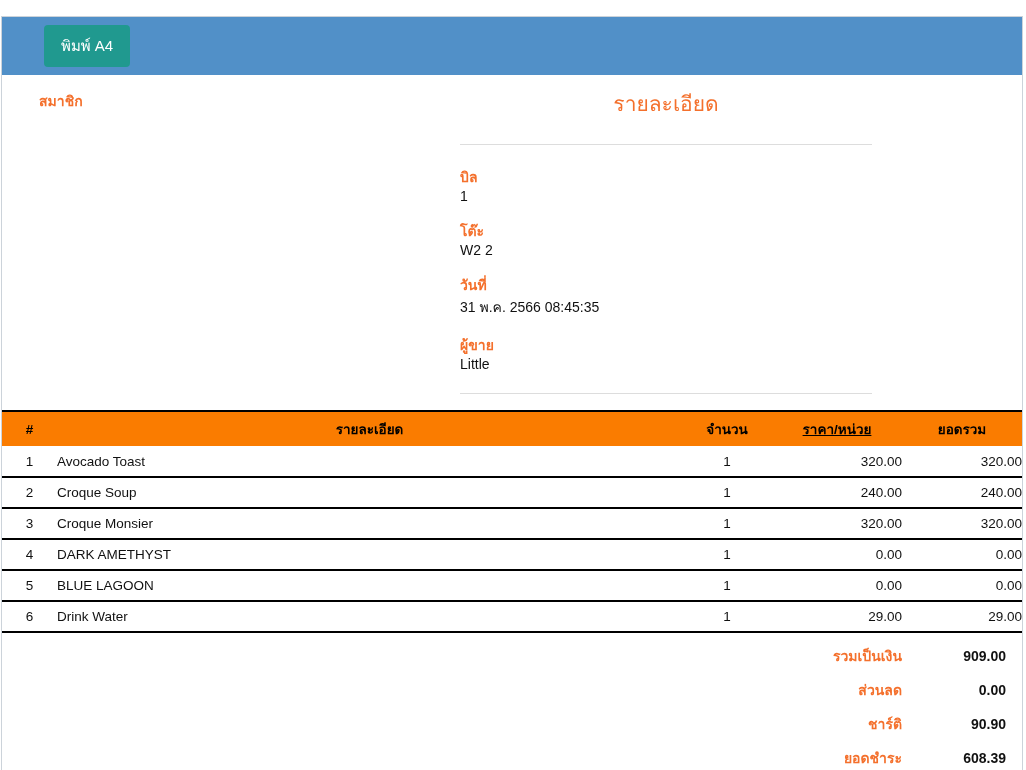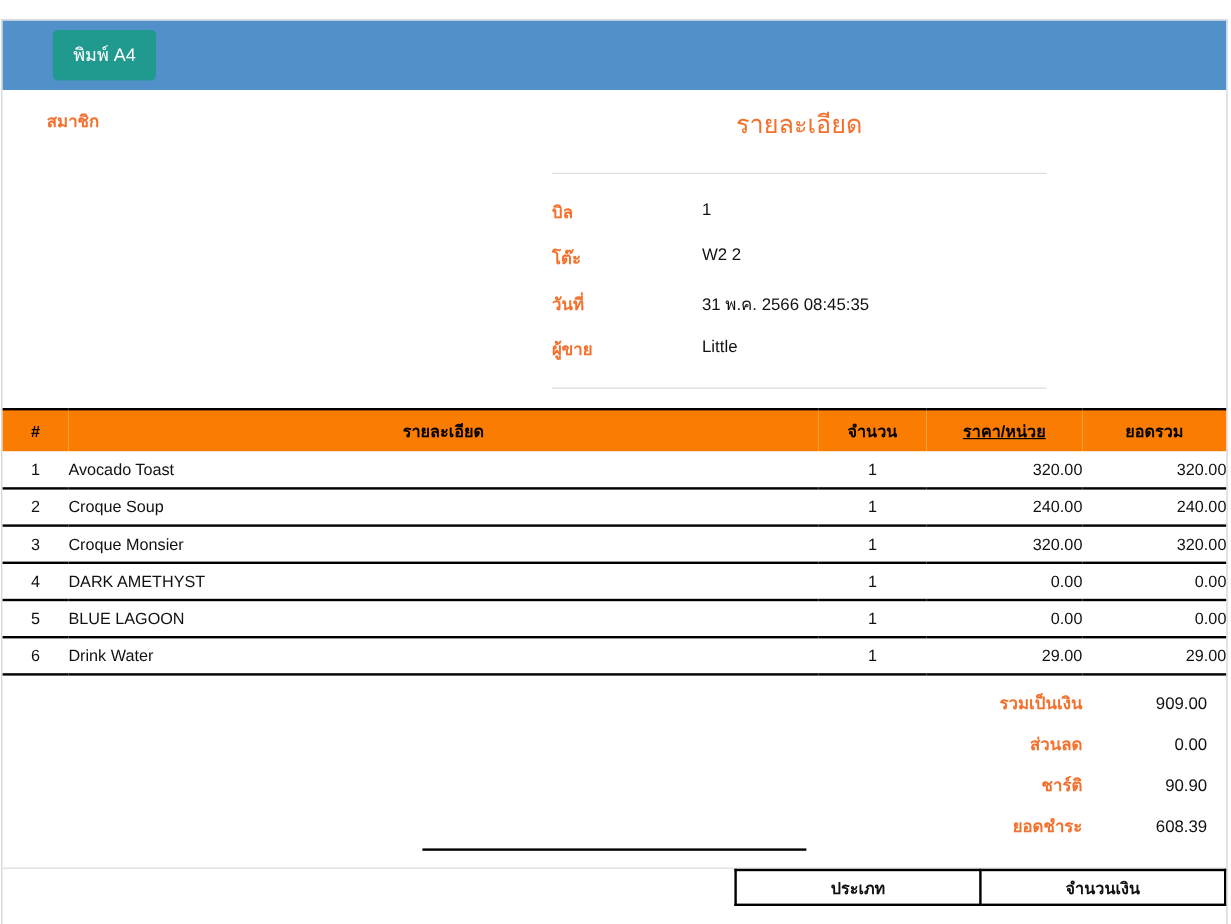--- a/index.html
+++ b/index.html
@@ -48,21 +48,21 @@
   .details-panel { width: 412px; }
   .details-title {
     color: var(--accent-text, #f4702c);
     font-size: 21px;
     font-weight: 400;
     text-align: center;
     margin: 0 0 24px 0;
   }
   .panel-hr { border: none; border-top: 1px solid #ddd; margin: 0; }
   .fields { padding: 13px 0; }
-  .field-row { display: flex; padding: 8px 0; font-size: 14px; }
+  .field-row { display: flex; padding: 8px 0; font-size: 14px; flex-direction: column; }
   .field-label {
     width: 125px;
     color: var(--accent-text, #f4702c);
     font-weight: bold;
   }
   .field-value { color: #111; }
   
   .items-table {
     width: 100%;
     border-collapse: collapse;
@@ -104,20 +104,21 @@
   .summary-label {
     color: var(--accent-text, #f4702c);
     font-weight: bold;
     text-align: right;
   }
   .summary-value {
     width: 120px;
     text-align: right;
     padding-right: 16px;
     color: #111;
+    font-weight: bold;
   }
   .grand-line {
     width: 320px;
     margin-left: auto;
     border: none;
     border-top: 2px solid #000;
     margin-top: 2px; margin-bottom: 0;
   }
   .section-hr { border: none; border-top: 1px solid #ddd; margin: 14px 0 0 0; }
   

